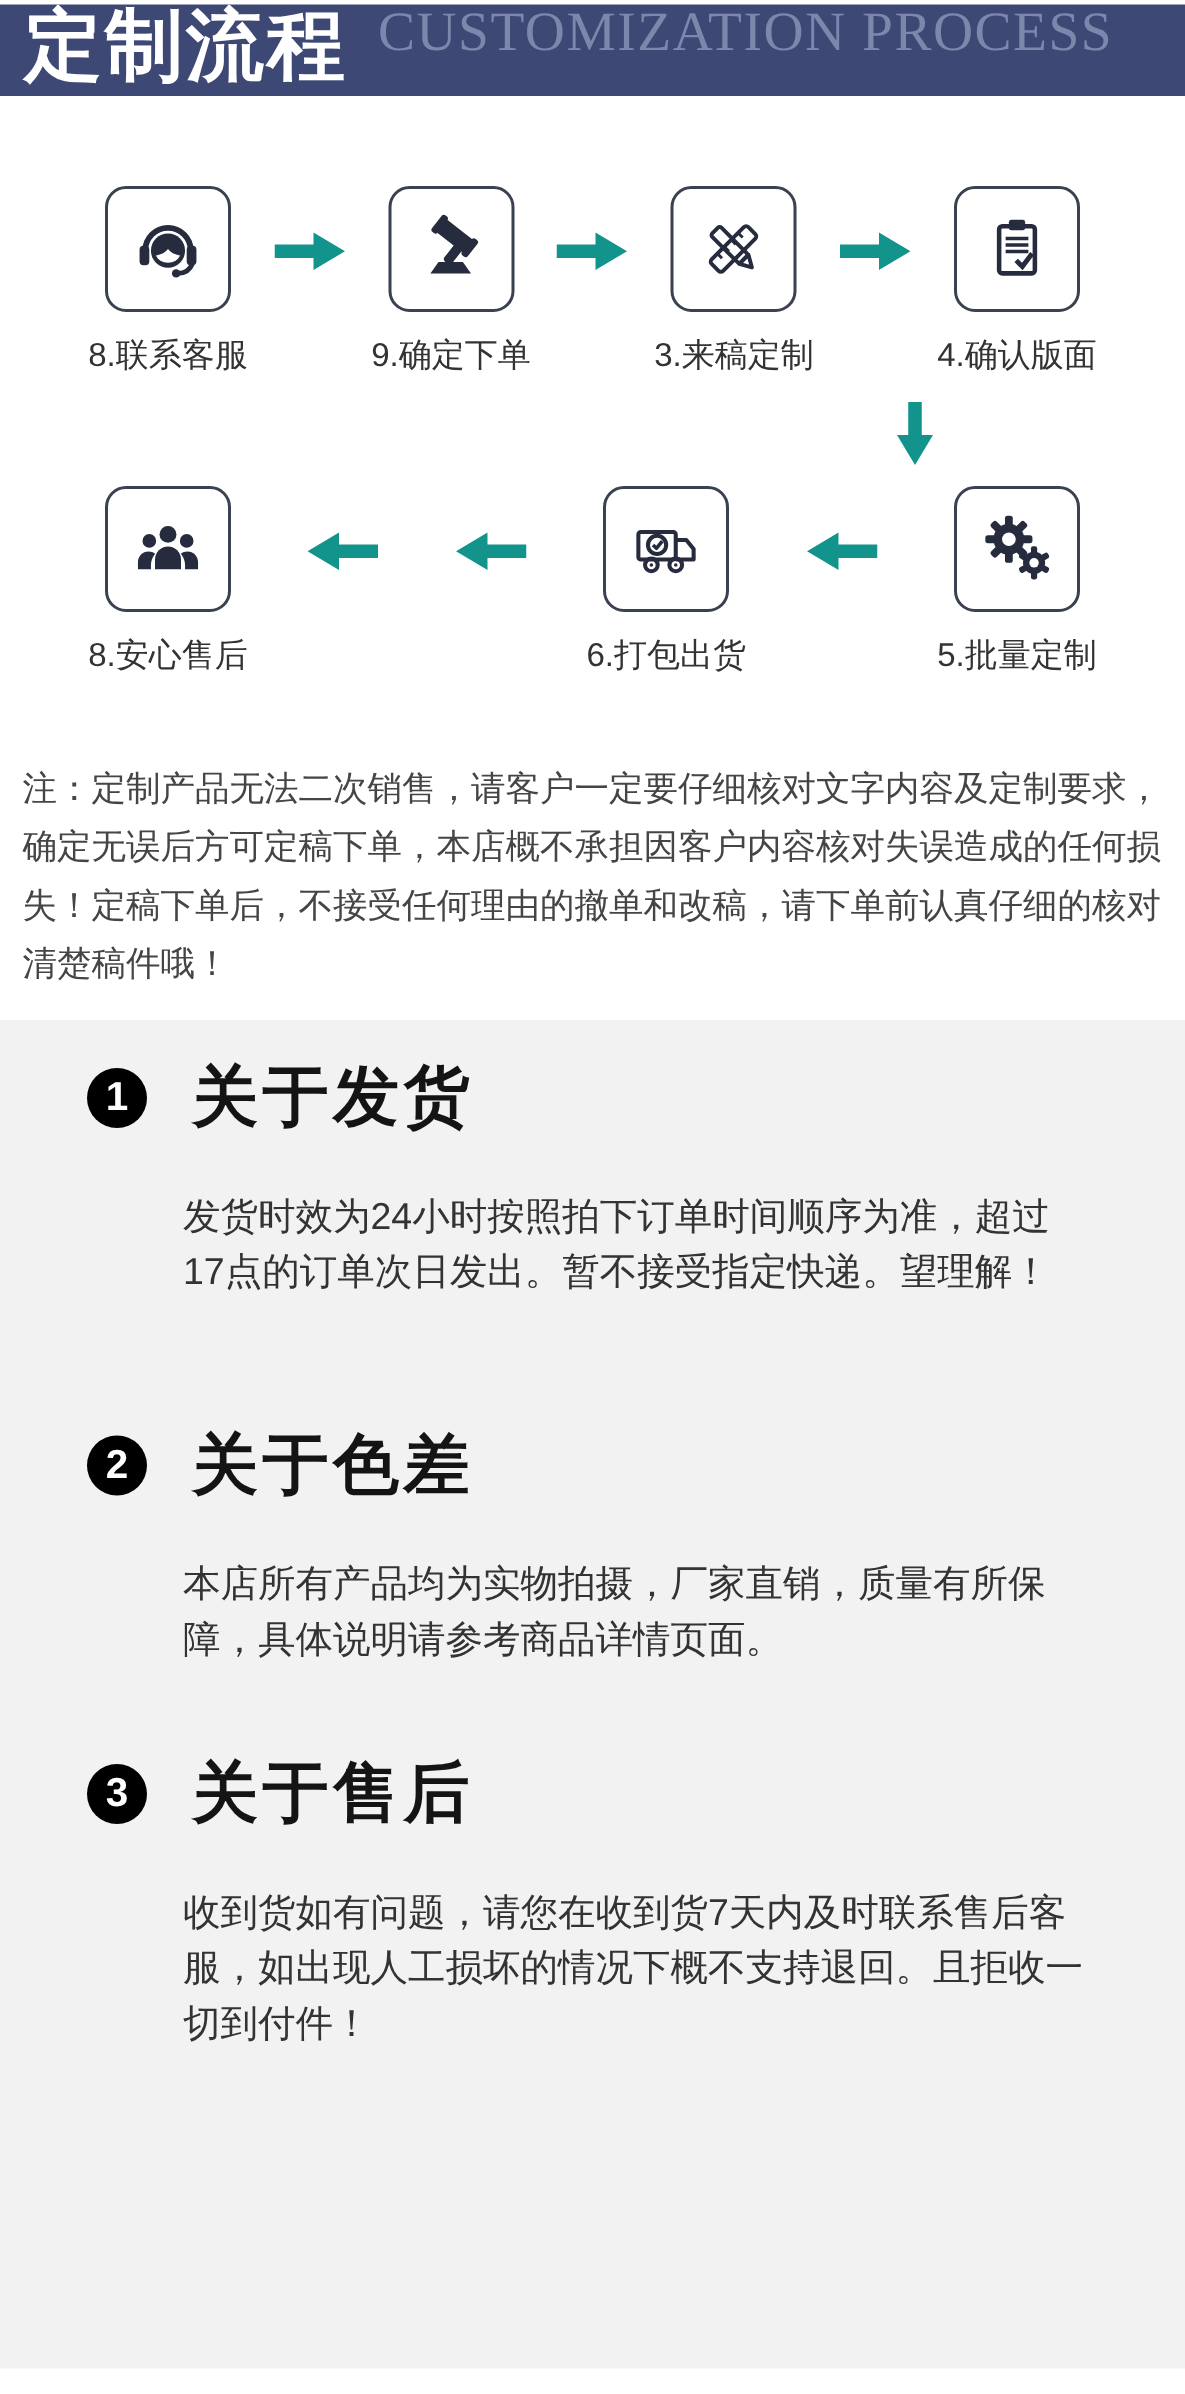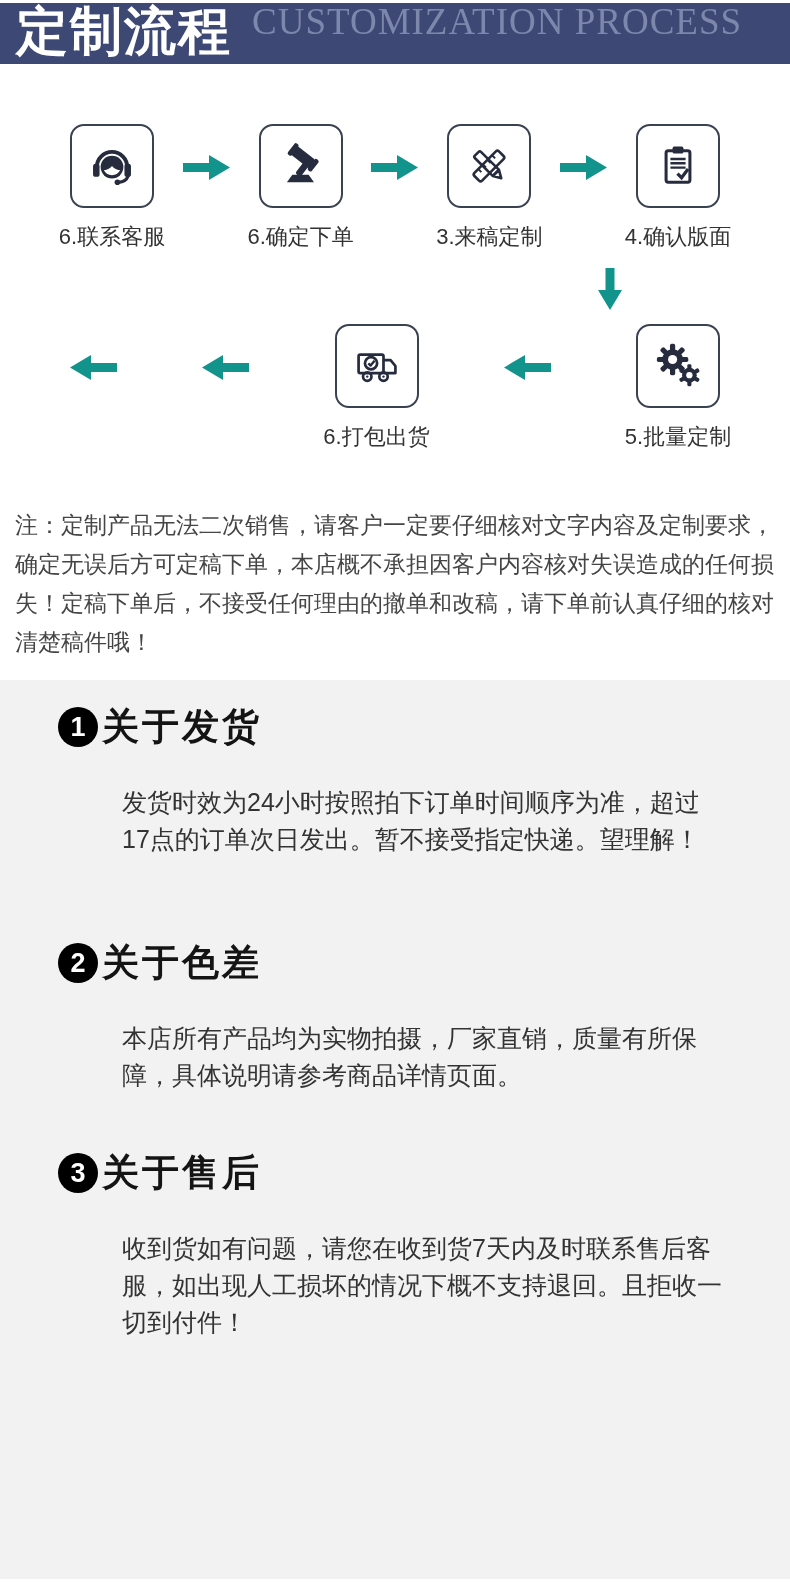--- a/index.html
+++ b/index.html
@@ -43,21 +43,21 @@
   
   .notice{margin-top:18px;background:var(--gray-bg);height:899px;padding-top:22px;}
   .notice-head{position:relative;width:480px;margin:0 auto;height:216px;text-align:center;}
   .notice-flags{position:absolute;left:50%;top:0;transform:translateX(-50%);width:440px;height:230px;}
   .notice-title{position:relative;padding-top:40px;font-size:62px;font-weight:900;letter-spacing:6px;color:var(--title-ink);font-family:"Liberation Sans","DejaVu Sans",sans-serif;}
   .notice-subtitle{position:relative;margin-top:10px;font-size:30px;font-weight:bold;font-style:italic;color:#1d1d1d;letter-spacing:1px;}
 
   .sec{margin-left:58px;}
   .sec-head{display:flex;align-items:center;}
   .sec-num{width:40px;height:40px;border-radius:50%;background:#000;color:#fff;font-size:27px;font-weight:bold;display:flex;align-items:center;justify-content:center;flex:0 0 40px;}
-  .sec-title{margin-left:4px;font-size:37px;font-weight:800;color:#141414;letter-spacing:3px;}
+  .sec-title{margin-left:30px;font-size:44px;font-weight:800;color:#141414;letter-spacing:3px;}
   .sec-body{margin:32px 45px 0 64px;width:600px;font-size:25px;line-height:37px;color:var(--body-ink);}
   .sec-2{margin-top:80px;}
   .sec-3{margin-top:54px;}
 </style>
 </head>
 <body>
 
 <div class="page">
 
   <div class="header-bar">
@@ -75,21 +75,21 @@
               <path d="M10 25a14 14 0 0 1 28 0" fill="none" stroke="#262c3e" stroke-width="3.6"></path>
               <rect x="6.5" y="22" width="6" height="12" rx="2.4"></rect>
               <rect x="35.5" y="22" width="6" height="12" rx="2.4"></rect>
               <circle cx="24" cy="25" r="10.5"></circle>
               <path d="M16.5 28c3.5-.5 6-2 7.5-4 1.5 2 4 3.5 7.5 4a8.5 8.5 0 0 1-15 0z" fill="#ffffff"></path>
               <path d="M39 33c-1.5 4-5 6-9 6" fill="none" stroke="#262c3e" stroke-width="3"></path>
               <circle cx="29" cy="39" r="2.6"></circle>
             </g>
           </svg>
         </div>
-        <div class="step-label">6.联系客服</div>
+        <div class="step-label">8.联系客服</div>
       </div>
 
       <div class="harrow">
         <svg viewBox="0 0 47 27">
             <path d="M0 9h26V1l21 12.5L26 26v-8H0z" fill="#12948c"></path>
           </svg>
       </div>
 
       <div class="step">
         <div class="step-box">
@@ -98,21 +98,21 @@
               <g transform="rotate(38 26 16)">
                 <rect x="15" y="11" width="22" height="10" rx="2"></rect>
                 <rect x="12" y="9.5" width="4.5" height="13" rx="1.8"></rect>
                 <rect x="35.5" y="9.5" width="4.5" height="13" rx="1.8"></rect>
               </g>
               <rect x="22.5" y="19" width="6" height="15" rx="2" transform="rotate(38 25.5 26.5)"></rect>
               <path d="M11 39h25l-5-7H16z"></path>
             </g>
           </svg>
         </div>
-        <div class="step-label">6.确定下单</div>
+        <div class="step-label">9.确定下单</div>
       </div>
 
       <div class="harrow">
         <svg viewBox="0 0 47 27">
             <path d="M0 9h26V1l21 12.5L26 26v-8H0z" fill="#12948c"></path>
           </svg>
       </div>
 
       <div class="step">
         <div class="step-box">
@@ -153,20 +153,35 @@
       </div>
     </div>
 
     <div class="down-row">
       <svg viewBox="0 0 24 42">
         <path d="M7.5 0h9v22h7.5L12 42 0 22h7.5z" fill="#12948c"></path>
       </svg>
     </div>
 
     <div class="flow-row">
+      <div class="step">
+        <div class="step-box">
+          <svg viewBox="0 0 48 48">
+            <g fill="#262c3e">
+              <circle cx="24" cy="15" r="5.2"></circle>
+              <path d="M16 36.5v-6c0-4.4 3.6-8 8-8s8 3.6 8 8v6z"></path>
+              <circle cx="12.5" cy="19" r="4.2"></circle>
+              <path d="M5.5 36.5V32c0-3.6 2.9-6.5 6.5-6.5 1.6 0 3 .5 4.1 1.4-1.6 1.9-2.6 4.3-2.6 7v2.6z"></path>
+              <circle cx="35.5" cy="19" r="4.2"></circle>
+              <path d="M42.5 36.5V32c0-3.6-2.9-6.5-6.5-6.5-1.6 0-3 .5-4.1 1.4 1.6 1.9 2.6 4.3 2.6 7v2.6z"></path>
+            </g>
+          </svg>
+        </div>
+        <div class="step-label">8.安心售后</div>
+      </div>
 
       <div class="harrow">
         <svg viewBox="0 0 47 27">
             <path d="M47 9H21V1L0 13.5 21 26v-8h26z" fill="#12948c"></path>
           </svg>
       </div>
 
 
       <div class="harrow">
         <svg viewBox="0 0 47 27">

